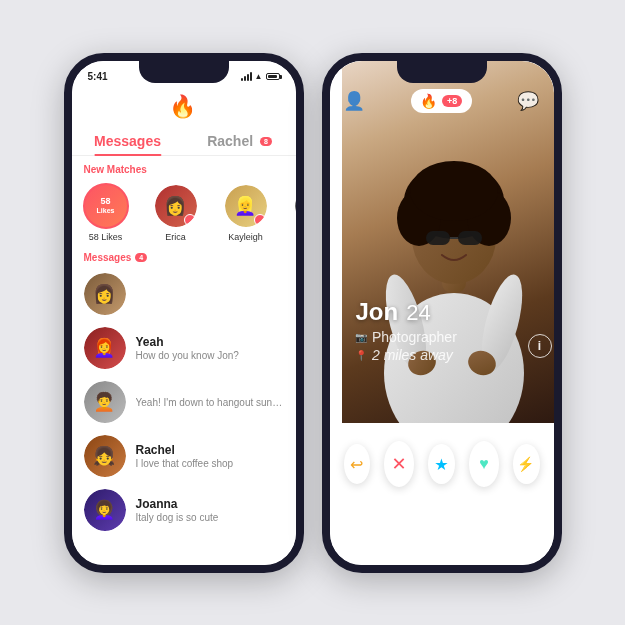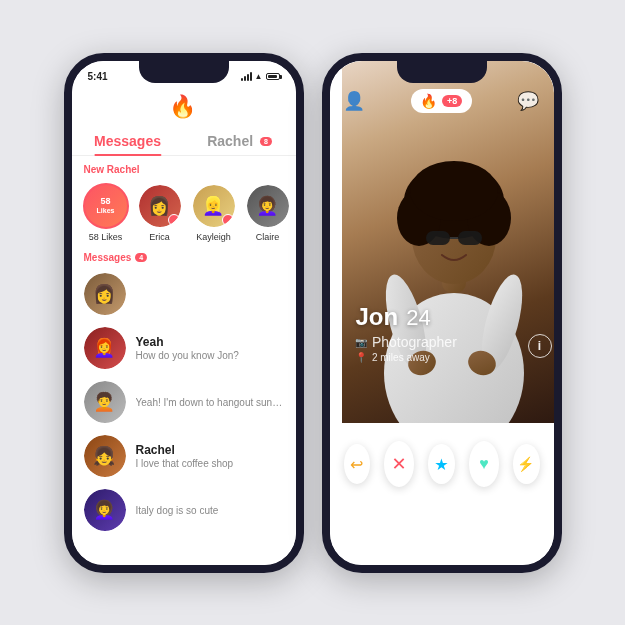--- a/index.html
+++ b/index.html
@@ -142,21 +142,21 @@
 
     
     .section-label {
       color: #fd5564;
       font-size: 10px;
       font-weight: 700;
       padding: 8px 12px 4px;
     }
     .matches-row {
       display: flex;
-      gap: 10px;
+      gap: 26px;
       padding: 4px 12px 8px;
       overflow-x: hidden;
     }
     .match-item {
       display: flex;
       flex-direction: column;
       align-items: center;
       gap: 3px;
       min-width: 44px;
     }
@@ -376,21 +376,21 @@
       <div class="p1-tabs">
         <div class="p1-tab active">
           <span>Messages</span>
         </div>
         <div class="p1-tab">
           <span>Rachel</span>
           <span class="tab-badge">8</span>
         </div>
       </div>
 
-      <div class="section-label">New Rachel</div>
+      <div class="section-label">New Matches</div>
       <div class="matches-row">
 
         <div class="match-item">
           <div class="match-avatar likes-avatar">
             <div class="likes-count" style="display:flex;align-items:center;justify-content:center;width:100%;height:100%;flex-direction:column;line-height:1.2;">
               <span style="font-size:9px;font-weight:700;color:white;">58</span>
               <span style="font-size:7px;color:white;">Likes</span>
             </div>
           </div>
           <span class="match-name">58 Likes</span>
@@ -458,20 +458,21 @@
             <div class="msg-name">Rachel</div>
             <div class="msg-preview">I love that coffee shop</div>
           </div>
         </div>
 
         <div class="msg-item">
           <div class="msg-avatar">
             <div style="width:100%;height:100%;background:linear-gradient(135deg,#2d1b69,#5e3caf);border-radius:50%;display:flex;align-items:center;justify-content:center;font-size:18px;">👩‍🦱</div>
           </div>
           <div class="msg-info">
+            <div class="msg-name">Joanna</div>
             <div class="msg-preview">Italy dog is so cute</div>
           </div>
         </div>
       </div>
 
     </div>
   </div>
 
   <div class="phone">
     <div class="phone-inner">
@@ -526,21 +527,21 @@
             <div style="display:flex;align-items:baseline;gap:8px;">
               <span style="font-size:24px;font-weight:700;color:white;text-shadow:0 1px 4px rgba(0,0,0,0.4);">Jon</span>
               <span style="font-size:22px;font-weight:400;color:white;text-shadow:0 1px 4px rgba(0,0,0,0.4);">24</span>
             </div>
             <div style="display:flex;align-items:center;gap:4px;margin-top:3px;">
               <span style="font-size:10px;color:rgba(255,255,255,0.85);">📷</span>
               <span style="font-size:14px;color:rgba(255,255,255,0.85);">Photographer</span>
             </div>
             <div style="display:flex;align-items:center;gap:4px;margin-top:2px;">
               <span style="font-size:10px;color:rgba(255,255,255,0.85);">📍</span>
-              <span style="font-size:10px;color:rgba(255,255,255,0.85);">2 miles away</span>
+              <span style="font-size:14px;color:rgba(255,255,255,0.85);font-style:italic;">2 miles away</span>
             </div>
           </div>
 
           <div class="info-btn" style="position:absolute;bottom:65px;right:14px;z-index:5;">
             <span>i</span>
           </div>
 
         </div>
 
         <div class="p2-header">

